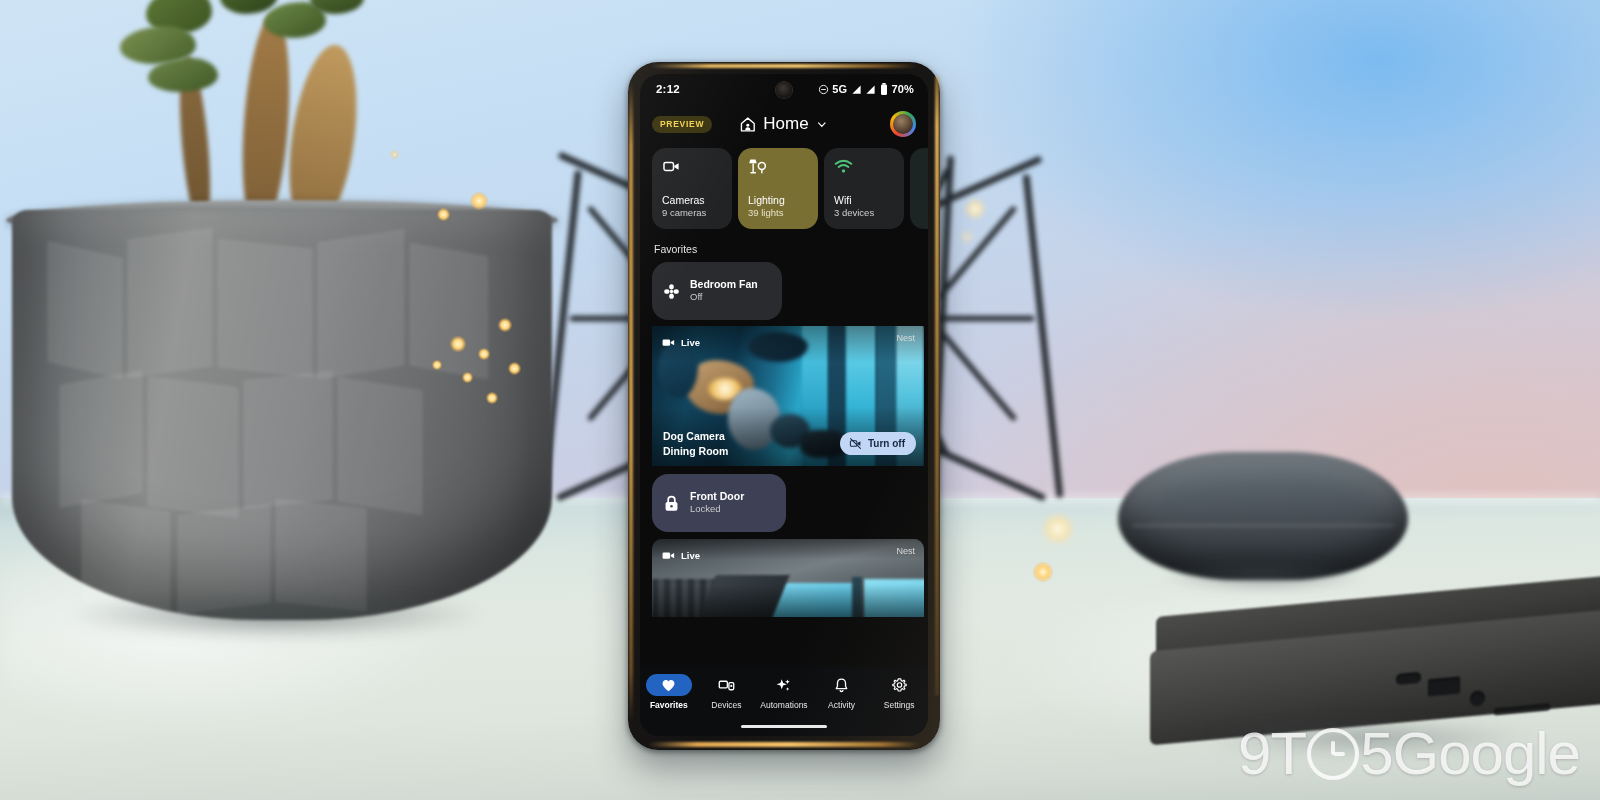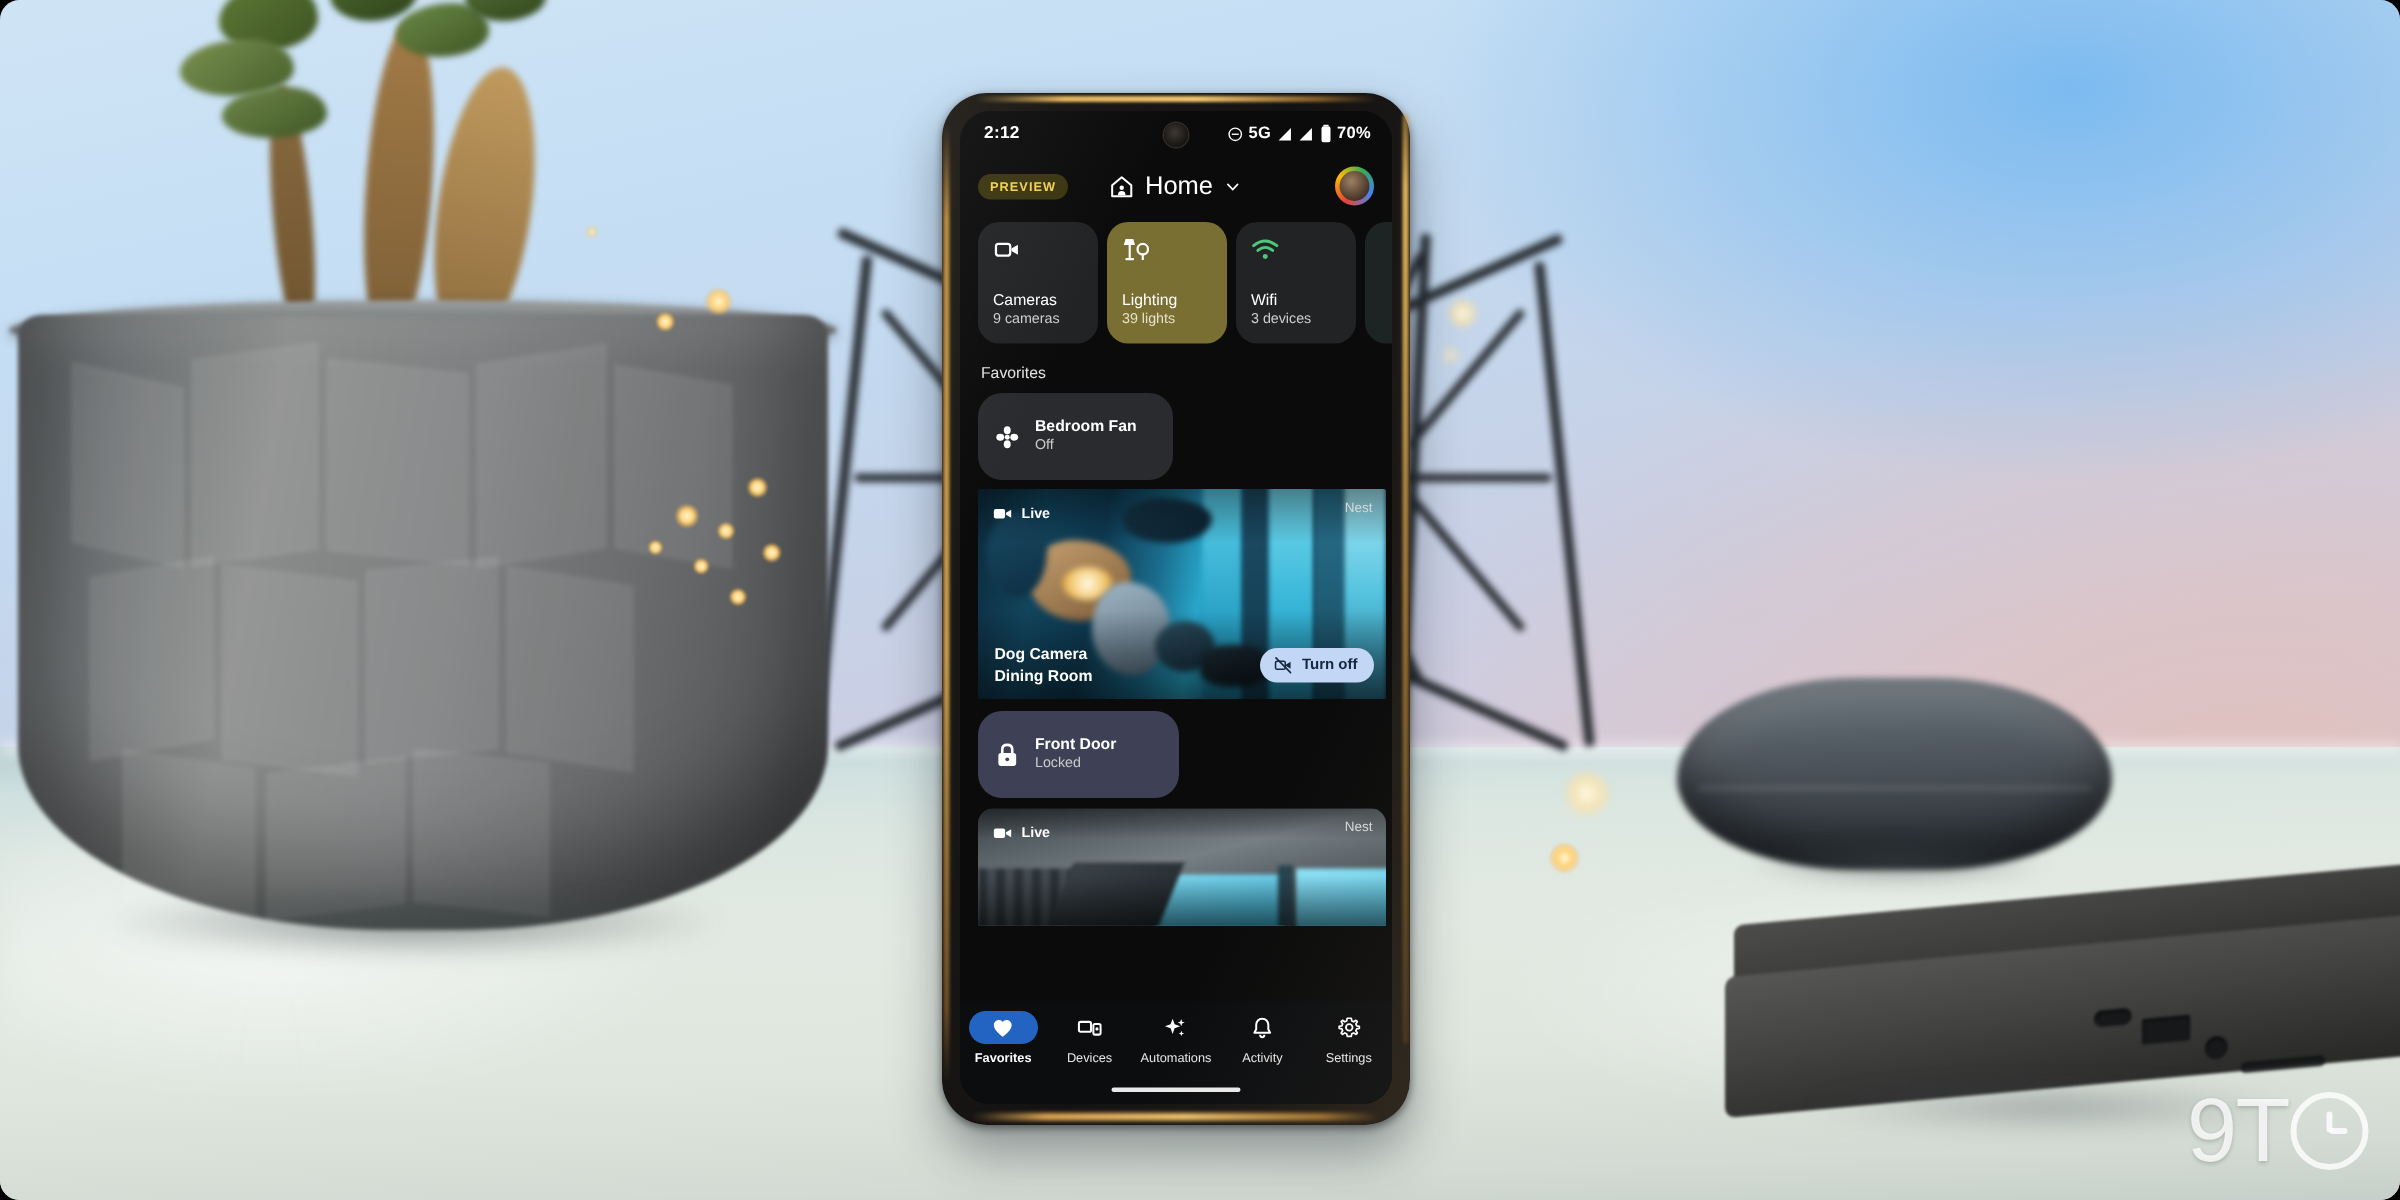--- a/index.html
+++ b/index.html
@@ -1,18 +1,18 @@
 <!DOCTYPE html>
 <html><head>
 <meta charset="utf-8">
 <style>
   html,body{margin:0;padding:0;background:#000;}
   body{width:1600px;height:800px;overflow:hidden;font-family:"Liberation Sans",sans-serif;}
 
-  #scene{position:relative;width:1600px;height:800px;overflow:hidden;border-radius:13px;}
+  #scene{position:relative;width:1600px;height:800px;overflow:hidden;}
 
   
   .bg-sky{position:absolute;inset:0;
     background:
       radial-gradient(ellipse 700px 420px at 1380px 60px, rgba(120,185,240,.95) 0%, rgba(150,200,238,0) 62%),
       radial-gradient(ellipse 900px 520px at 1500px 520px, rgba(226,192,186,.85) 0%, rgba(226,192,186,0) 65%),
       linear-gradient(168deg,#cfe4f5 0%,#c6dff4 18%,#c3d8ee 34%,#c9cfe4 52%,#d3cbdc 66%,#d8c9d3 80%,#dcccd0 100%);
   }
   
   .bg-desk{position:absolute;left:0;right:0;top:498px;bottom:0;
@@ -539,15 +539,16 @@
         <div class="gesturebar"></div>
       </div>
 
       <div class="screen-glare"></div>
     </div>
   </div>
 
   <div class="watermark">
     <span>9T</span>
       <span class="wm-clock"></span>
+      <span>5Google</span>
   </div>
 
 </div>
 
 </body></html>

